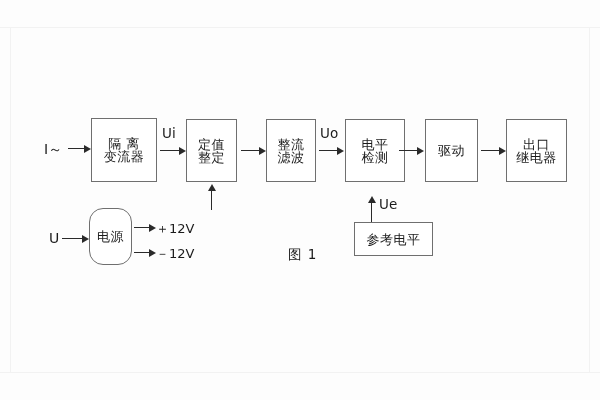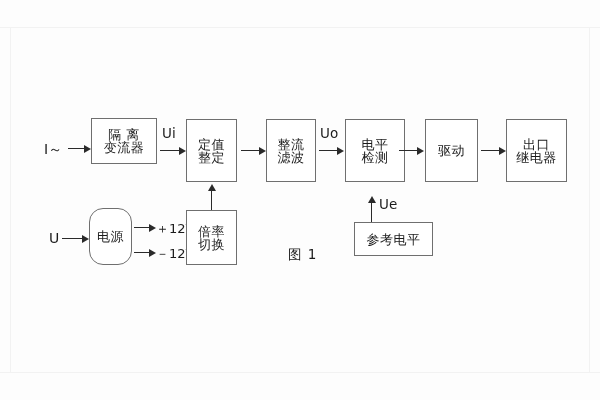--- a/index.html
+++ b/index.html
@@ -96,21 +96,21 @@
   <div class="frame-line frame-top"></div>
   <div class="frame-line frame-bottom"></div>
   <div class="frame-line frame-left"></div>
   <div class="frame-line frame-right"></div>
 
   <div class="label term" style="left:44px; top:141px;">I～</div>
 
   <div class="hline" style="left:68px; top:148px; width:16px;"></div>
   <div class="arrow-r" style="left:84px; top:145px;"></div>
 
-  <div class="box" style="left:91px; top:118px; width:66px; height:46px;text-align:center;">
+  <div class="box" style="left:91px; top:118px; width:66px; height:64px;text-align:center;">
     <span class="ln">隔  离</span>
     <span class="ln">变流器</span>
   </div>
 
   <div class="label sig" style="left:162px; top:125px;">Ui</div>
   <div class="hline" style="left:160px; top:150px; width:19px;"></div>
   <div class="arrow-r" style="left:179px; top:147px;"></div>
 
   <div class="box" style="left:186px; top:119px; width:51px; height:63px;">
     <span class="ln">定值</span>
@@ -158,24 +158,20 @@
   </div>
 
   <div class="hline" style="left:134px; top:227px; width:15px;"></div>
   <div class="arrow-r" style="left:149px; top:224px;"></div>
   <div class="label" style="left:156px; top:220px;">＋12V</div>
 
   <div class="hline" style="left:134px; top:252px; width:15px;"></div>
   <div class="arrow-r" style="left:149px; top:249px;"></div>
   <div class="label" style="left:156px; top:245px;">－12V</div>
 
-  <div class="box" style="left:186px; top:210px; width:51px; height:55px;">
-    <span class="ln">倍率</span>
-    <span class="ln">切换</span>
-  </div>
 
   <div class="vline" style="left:211px; top:190px; height:20px;"></div>
   <div class="arrow-u" style="left:208px; top:184px;"></div>
 
   <div class="box single" style="left:336px; top:222px; width:79px; height:34px;margin-left:18px;">
     <span class="ln">参考电平</span>
   </div>
 
   <div class="vline" style="left:371px; top:202px; height:20px;"></div>
   <div class="arrow-u" style="left:368px; top:196px;"></div>

